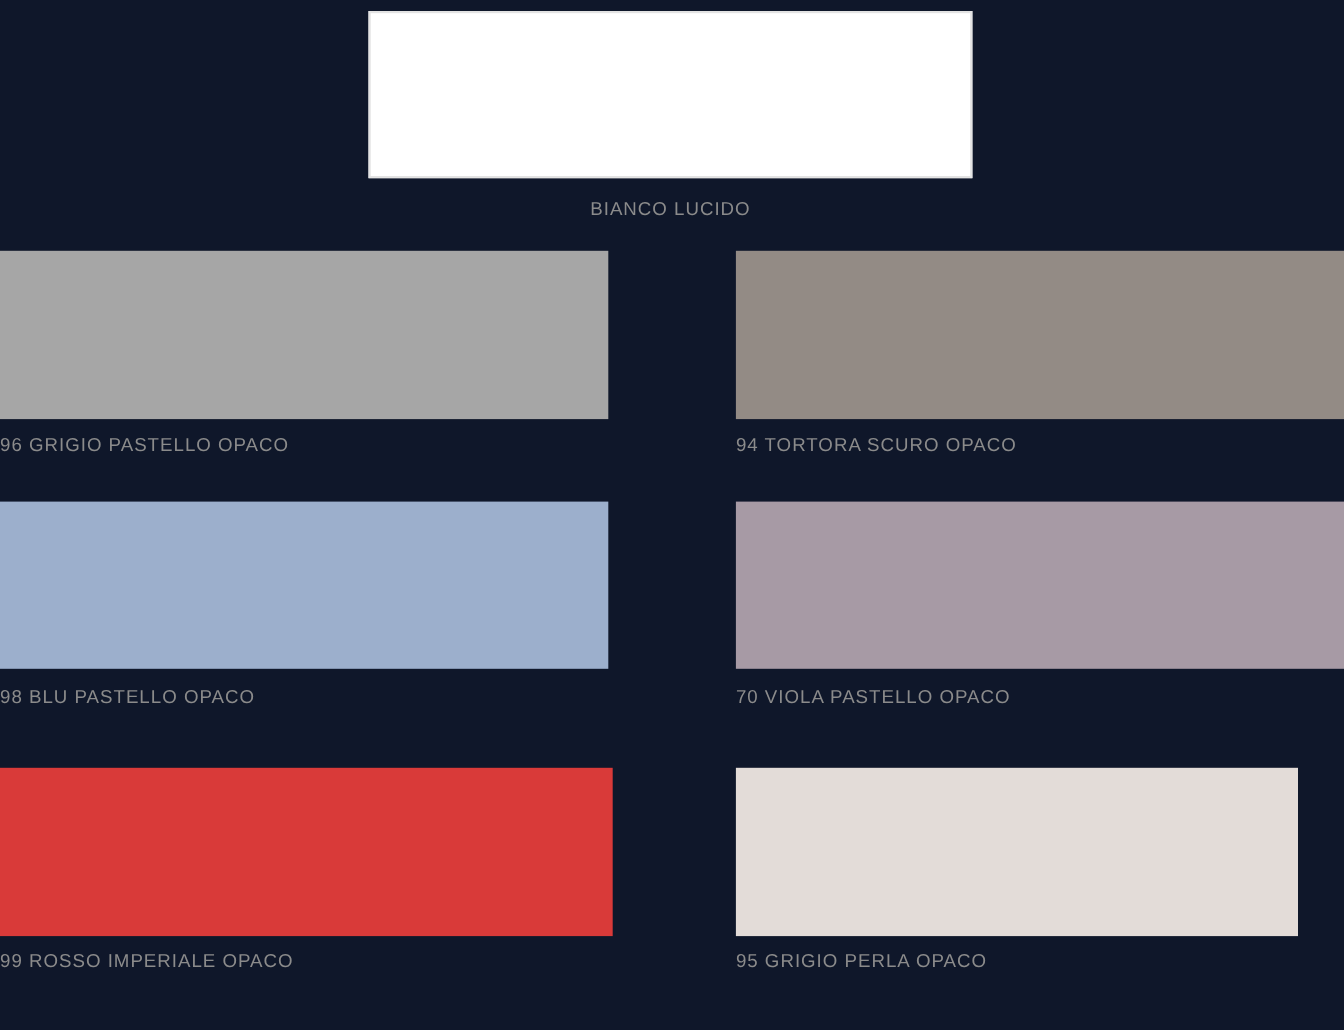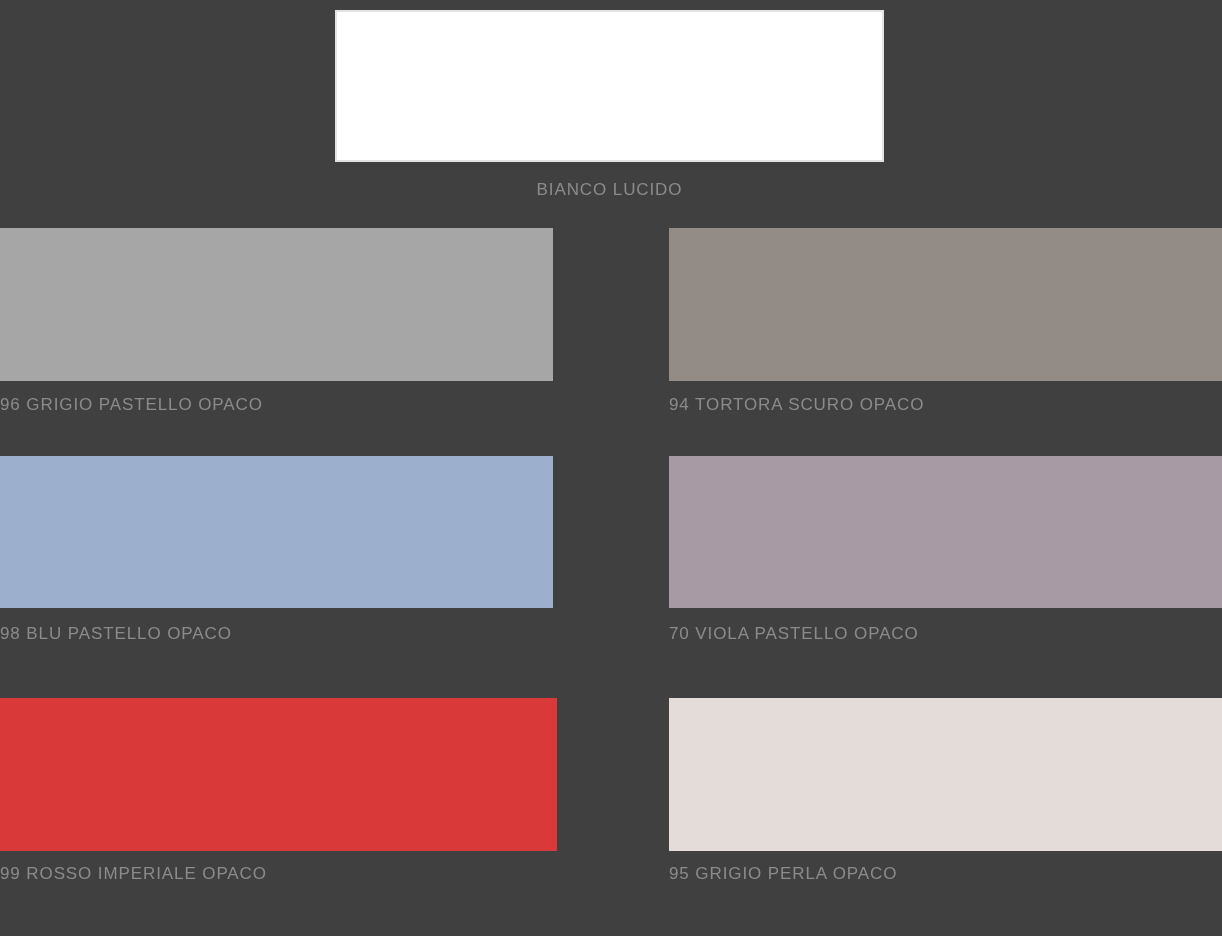--- a/index.html
+++ b/index.html
@@ -13,21 +13,21 @@
     height: 936px;
     font-family: "Liberation Sans", sans-serif;
     position: relative;
     overflow: hidden;
   }
 
   #palette-page {
     position: relative;
     width: 1222px;
     height: 936px;
-    background: #404040;
+    background: #0f172a;
   }
 
   
   .featured-cell {
     position: absolute;
     left: 335px;
     top: 10px;
     width: 549px;
     height: 152px;
   }
@@ -78,21 +78,21 @@
   .w-right { width: 553px; }
 
   .row-1 { top: 228px; height: 153px; }
   .row-2 { top: 456px; height: 152px; }
   .row-3 { top: 698px; height: 153px; }
 
   .cap-row-1 { top: 167px; }
   .cap-row-2 { top: 168px; }
   .cap-row-3 { top: 166px; }
   .chip-w-557 { width: 557px; }
-  .chip-w-full-right { width: 553px; }
+  .chip-w-full-right { width: 511px; }
 </style>
 </head>
 <body style="background: rgb(255, 255, 255);">
 
 <div id="palette-page">
 
   <div class="featured-cell">
     <div class="featured-chip" id="featured-chip" style="background: rgb(255, 255, 255); border-color: rgb(227, 227, 227);"></div>
     <div class="featured-caption" style="color: rgb(139, 139, 139);">BIANCO LUCIDO</div>
   </div>

